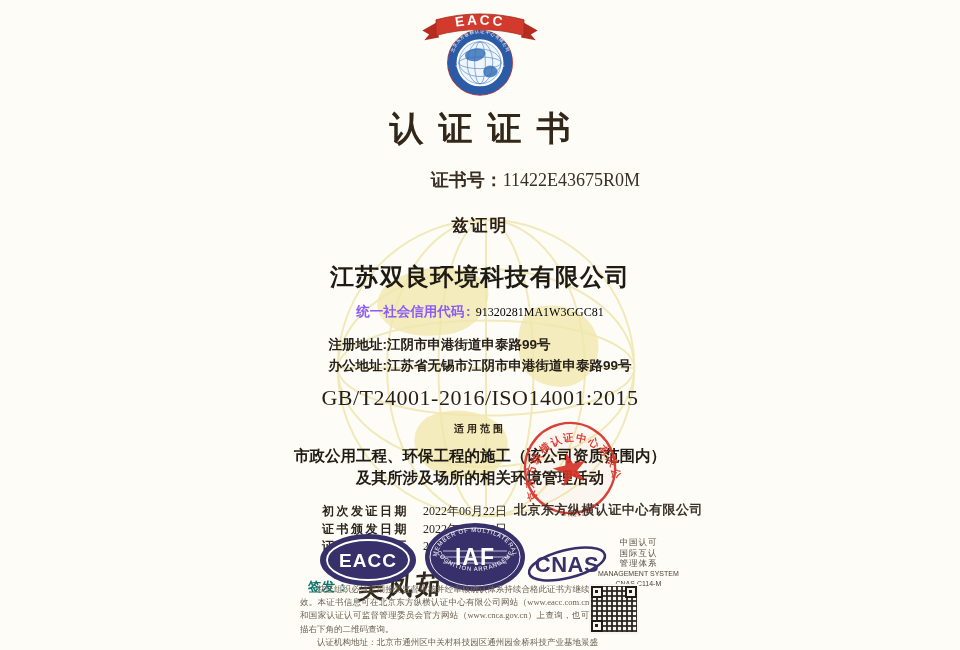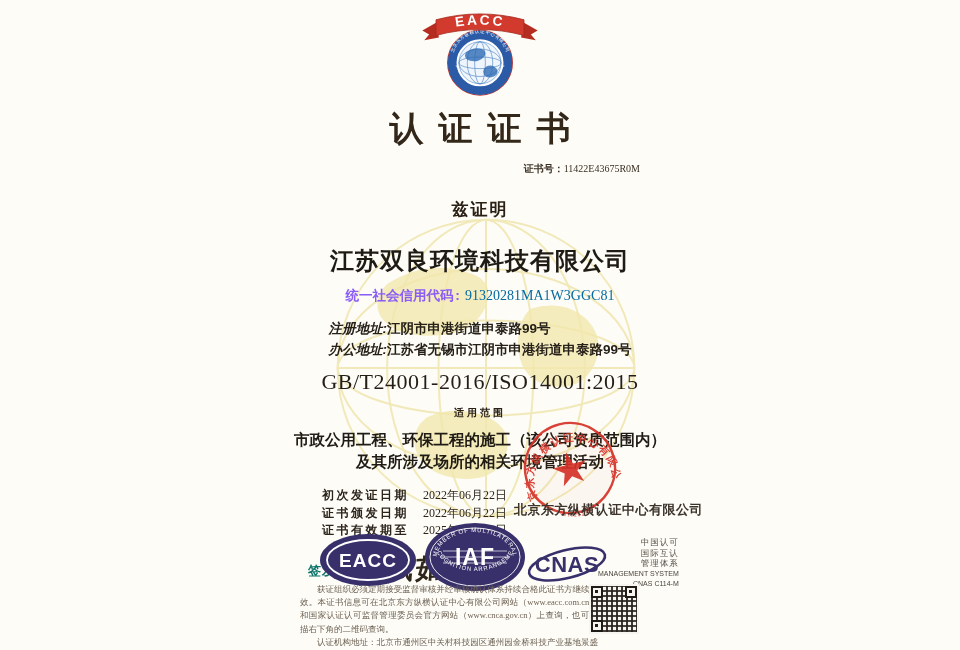--- a/index.html
+++ b/index.html
@@ -9,48 +9,48 @@
     font-family:"Liberation Serif","DejaVu Serif",serif;
     color:#2b2218;
   }
   .page{position:absolute;inset:0;}
   
   .watermark{position:absolute;left:308px;top:190px;width:356px;height:356px;z-index:0;opacity:.9;}
   
   .col{position:absolute;left:270px;top:0;width:420px;z-index:2;text-align:center;}
   .logo-top{margin:10px auto 0;width:132px;height:88px;}
   .title{font-size:34px;font-weight:700;letter-spacing:15px;color:#33271a;margin-top:4px;text-indent:15px;}
-  .certno{font-size:10px;margin-top:10px;text-align:right;padding-right:50px;color:#3a2f24;}
+  .certno{font-size:18px;margin-top:16px;text-align:right;padding-right:50px;color:#3a2f24;}
   .certno .lab{font-weight:700;}
   .certify{font-size:17px;font-weight:700;margin-top:22px;letter-spacing:2px;color:#2a2016;}
   .company{font-family:"Liberation Sans","DejaVu Sans",sans-serif;font-size:24px;font-weight:700;margin-top:24px;letter-spacing:1px;color:#1e1a14;}
   .credit{margin-top:10px;font-size:13.5px;}
   .credit .lab{font-family:Liberation Mono, monospace;font-weight:700;color:#8b5cf6;}
-  .credit .val{font-size:14px;color:#0369a1;}
+  .credit .val{font-size:12px;color:#000000;}
   .addr-wrap{margin:13px auto 0;width:fit-content;text-align:left;}
   .addr{font-family:"Liberation Sans","DejaVu Sans",sans-serif;font-size:13.5px;font-weight:700;line-height:21px;color:#262019;}
-  .addr .lab{font-style:italic;}
+  .addr .lab{}
   .sys{font-size:19px;font-weight:700;letter-spacing:3px;margin-top:10px;color:#2f2315;}
   .standard{font-size:22px;margin-top:9px;color:#241e16;letter-spacing:.5px;}
   .scope-title{font-size:10px;font-weight:700;letter-spacing:3px;margin-top:11px;color:#2a2016;}
   .scope{font-family:"Liberation Sans","DejaVu Sans",sans-serif;font-size:15.5px;font-weight:700;line-height:21.5px;margin-top:9px;color:#201b14;}
   .dates{margin:15px 0 0 52px;width:fit-content;text-align:left;}
   .date-row{font-size:12px;line-height:17.5px;color:#2c251c;display:flex;align-items:flex-end;}
   .date-row .lab{font-weight:700;letter-spacing:2.5px;margin-right:14px;}
   .sign-row{margin:13px 0 0 38px;text-align:left;height:36px;display:flex;align-items:center;}
   .sign-row .lab{font-size:13px;font-weight:700;letter-spacing:1px;color:#0f766e;}
   .signature{font-size:26px;font-weight:700;letter-spacing:3px;color:#2f261c;
     transform:rotate(-4deg) skewX(-8deg);display:inline-block;margin-left:8px;}
   
   .stamp{position:absolute;left:478px;top:416px;width:184px;height:110px;z-index:3;}
   .issuer{position:absolute;left:514px;top:501px;z-index:4;font-size:13px;font-weight:700;color:#3c342c;letter-spacing:.5px;}
   .logo-eacc2{position:absolute;left:317px;top:531px;z-index:2;}
   .logo-iaf{position:absolute;left:423px;top:521px;z-index:2;}
   .logo-cnas{position:absolute;left:526px;top:541px;z-index:2;}
-  .cnas-txt{position:absolute;left:598px;top:537px;z-index:2;text-align:right;line-height:10.5px;}
+  .cnas-txt{position:absolute;left:598px;top:537px;z-index:2;text-align:center;line-height:10.5px;}
   .cnas-txt .zh{font-size:8.5px;color:#5a5248;letter-spacing:1px;}
   .cnas-txt .en{font-size:7px;color:#4a443c;font-family:"Liberation Sans","DejaVu Sans",sans-serif;}
   .fineprint{position:absolute;left:300px;top:583px;width:298px;z-index:2;
     font-size:8.5px;line-height:1.55;color:#6d6154;text-align:justify;}
   .fineprint p{margin:0;text-indent:2em;}
   .qr{position:absolute;left:591px;top:586px;width:46px;height:46px;z-index:2;background:
     repeating-linear-gradient(0deg,rgba(40,35,30,.85) 0 2px,transparent 2px 5px),
     repeating-linear-gradient(90deg,rgba(40,35,30,.9) 0 2px,#f7f5ef 2px 5px);
     outline:2px solid #f7f5ef;}
   .qr .f{position:absolute;width:12px;height:12px;border:2.5px solid #1f1b16;background:#f7f5ef;box-sizing:border-box;}

